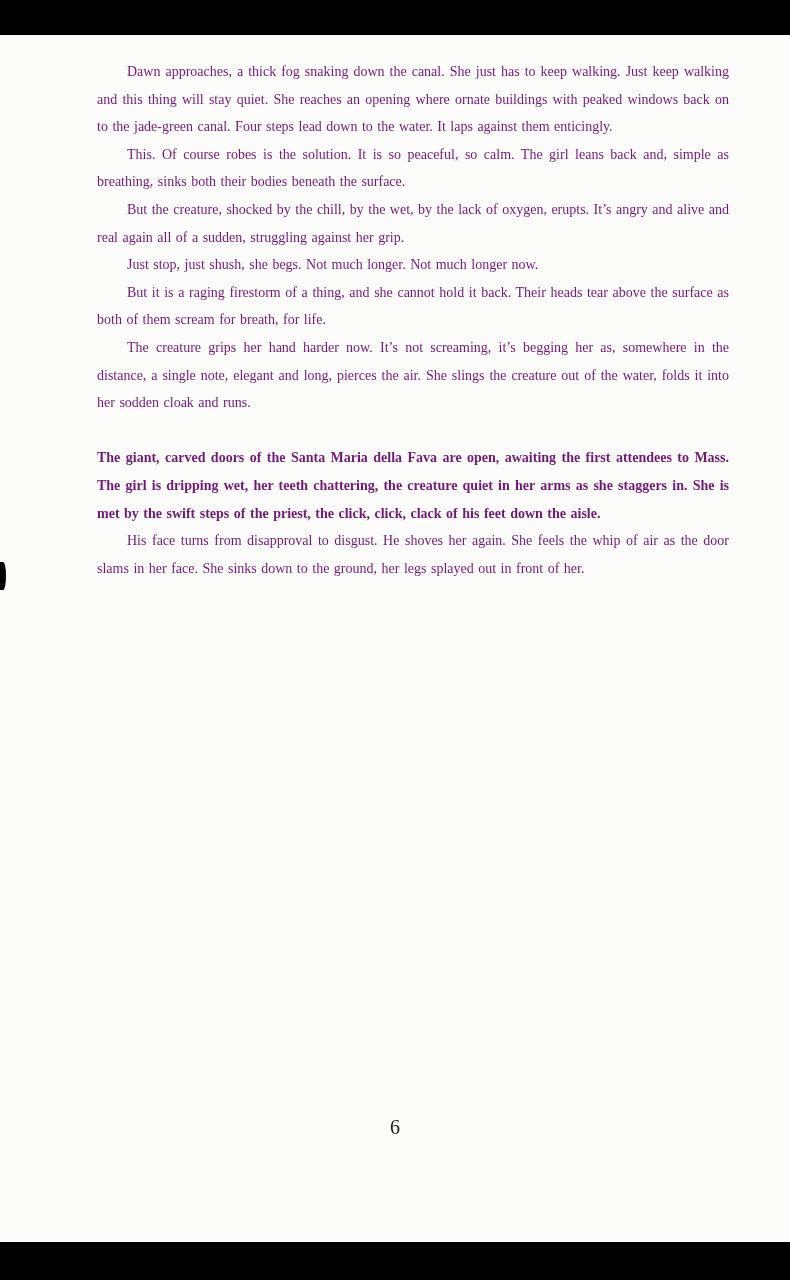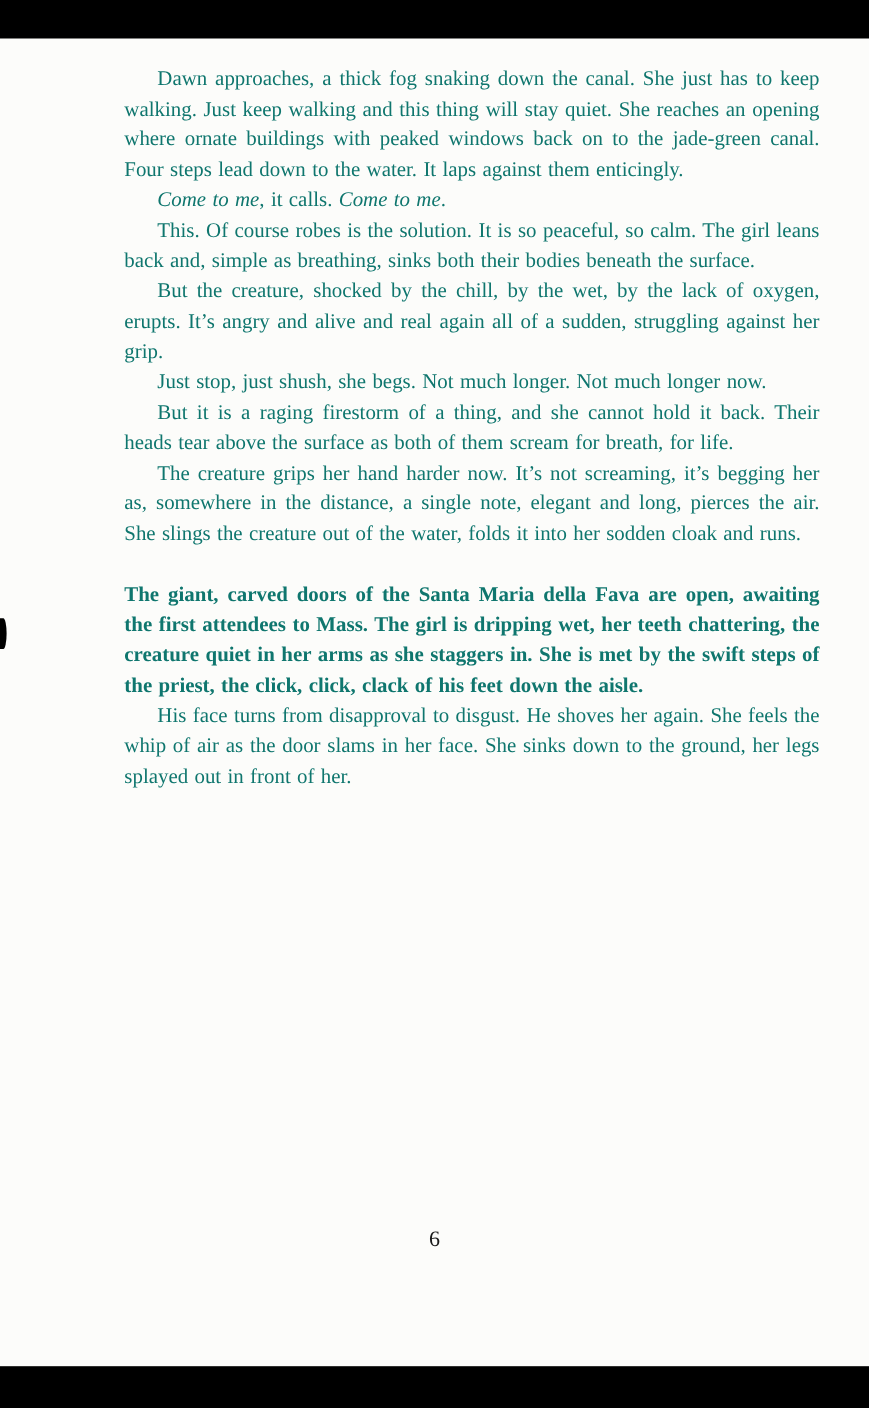--- a/index.html
+++ b/index.html
@@ -28,27 +28,27 @@
     position: absolute;
     left: 0;
     top: 562px;
     width: 6px;
     height: 28px;
     background: #000000;
     border-radius: 0 60% 60% 0;
   }
   .body-text {
     position: absolute;
-    left: 113px;
+    left: 97px;
     top: 58px;
     width: 632px;
     font-family: "Liberation Serif", "DejaVu Serif", serif;
-    font-size: 19px;
+    font-size: 14px;
     line-height: 27.6px;
-    color: #0f766e;
+    color: #701a75;
     text-align: justify;
     word-spacing: 1px;
   }
   .body-text p {
     margin: 0;
     padding: 0;
     text-indent: 30px;
   }
   .body-text p.no-indent { text-indent: 0; }
   .body-text p.space-before { margin-top: 27.6px; font-weight: bold; }
@@ -66,21 +66,20 @@
 </style>
 </head>
 <body>
 
 <div class="scan">
   <div class="scan-bar top"></div>
   <div class="scan-artifact"></div>
 
   <div class="body-text" id="paragraphs">
       <p><span>Dawn approaches, a thick fog snaking down the canal. She just has to keep walking. Just keep walking and this thing will stay quiet. She reaches an opening where ornate buildings with peaked windows back on to the jade-green canal. Four steps lead down to the water. It laps against them enticingly.</span></p>
-      <p><em>Come to me</em><span>, it calls. </span><em>Come to me</em><span>.</span></p>
       <p><span>This. Of course robes is the solution. It is so peaceful, so calm. The girl leans back and, simple as breathing, sinks both their bodies beneath the surface.</span></p>
       <p><span>But the creature, shocked by the chill, by the wet, by the lack of oxygen, erupts. It’s angry and alive and real again all of a sudden, struggling against her grip.</span></p>
       <p><span>Just stop, just shush, she begs. Not much longer. Not much longer now.</span></p>
       <p><span>But it is a raging firestorm of a thing, and she cannot hold it back. Their heads tear above the surface as both of them scream for breath, for life.</span></p>
       <p><span>The creature grips her hand harder now. It’s not screaming, it’s begging her as, somewhere in the distance, a single note, elegant and long, pierces the air. She slings the creature out of the water, folds it into her sodden cloak and runs.</span></p>
       <p class="no-indent space-before"><span>The giant, carved doors of the Santa Maria della Fava are open, awaiting the first attendees to Mass. The girl is dripping wet, her teeth chattering, the creature quiet in her arms as she staggers in. She is met by the swift steps of the priest, the click, click, clack of his feet down the aisle.</span></p>
       <p><span>His face turns from disapproval to disgust. He shoves her again. She feels the whip of air as the door slams in her face. She sinks down to the ground, her legs splayed out in front of her.</span></p>
     </div>
 
   <div class="page-number">6</div>

